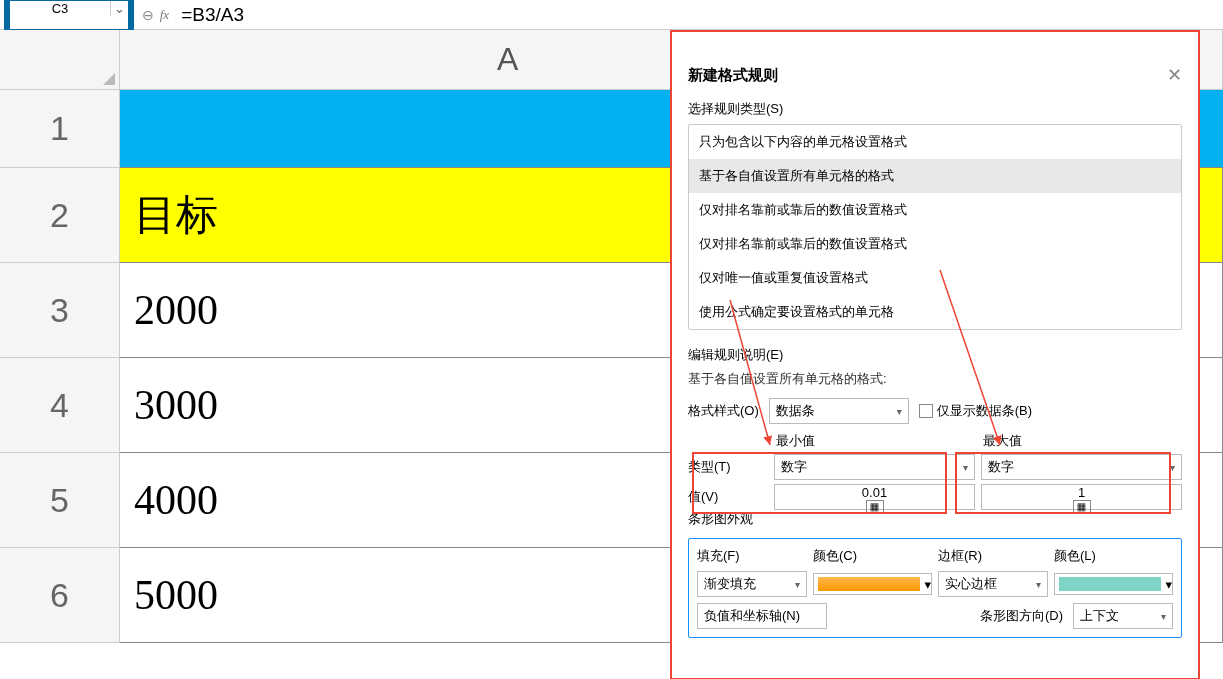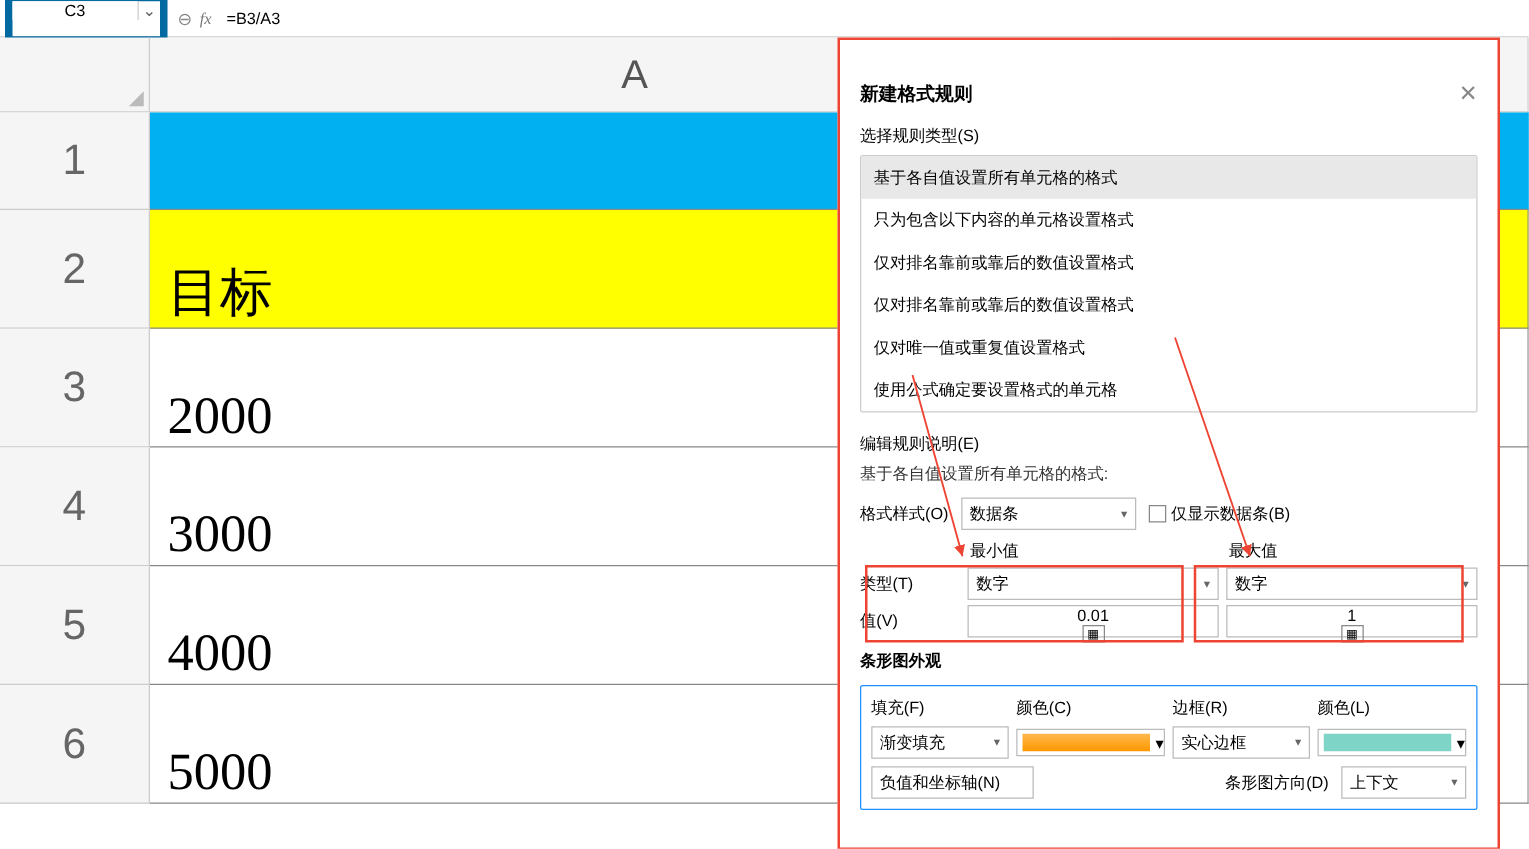--- a/index.html
+++ b/index.html
@@ -6,33 +6,33 @@
   body { font-family: "Microsoft YaHei", Arial, sans-serif; font-size: 13px; background: #fff; overflow: hidden; width: 1223px; height: 679px; position: relative; }
 
   
   .formula-bar { height: 30px; display: flex; align-items: center; border-bottom: 1px solid #ccc; background: #fff; padding: 0 4px; gap: 8px; }
   .nb-wrap { display: flex; align-items: flex-start; border: 6px solid #0369a1; height: 40px; width: 130px; }
   .name-box { border: none; width: 100px; padding: 0 6px; text-align: center; font-size: 13px; outline: none; }
   .nb-btn { width: 22px; text-align: center; color: #666; border-left: 1px solid #ccc; cursor: pointer; }
   .fb-icons { display: flex; align-items: center; gap: 6px; color: #888; }
   .fb-icon { cursor: pointer; font-size: 14px; }
   .fx { font-style: italic; font-family: serif; color: #777; cursor: pointer; }
-  .formula-input { border: none; flex: 1; font-size: 13px; padding: 0 4px; outline: none; }
+  .formula-input { border: none; flex: 1; font-size: 19px; padding: 0 4px; outline: none; }
 
   
   .grid { position: relative; }
   .hdr-row { display: flex; height: 60px; }
   .corner { width: 120px; border-right: 1px solid #ccc; border-bottom: 1px solid #ccc; background: #f5f5f5; display:flex; align-items:flex-end; justify-content:flex-end; padding:4px; }
   .corner .tri { width:0; height:0; border-bottom:12px solid #bbb; border-left:12px solid transparent; }
   .col-hdr { flex: 1; min-width: 0; border-right: 1px solid #ccc; border-bottom: 1px solid #ccc; background: #f5f5f5; text-align: center; font-size: 32px; color: #555; display:flex; align-items:center; justify-content:center; }
   .col-hdr.B { flex: 0.42; }
   .row { display: flex; height: 95px; }
   .row.r1 { height: 78px; }
   .row-hdr { width: 120px; border-right: 1px solid #ccc; border-bottom: 1px solid #ccc; background: #f5f5f5; display:flex; align-items:center; justify-content:center; font-size: 34px; color: #666; }
-  .cell { flex:1; border-right: 1px solid #888; border-bottom: 1px solid #888; font-family: "SimSun", serif; font-size: 42px; display:flex; align-items:flex-end; }
+  .cell { flex:1; border-right: 1px solid #888; border-bottom: 1px solid #888; font-family: "SimSun", serif; font-size: 42px; display:flex; align-items:center; }
   .cell.B { flex: 0.42; }
   .row.r1 .cell { background: #00b0f0; border-right: 1px solid #00b0f0; justify-content:center; }
   .row.r1 .cell.A { justify-content:flex-end; padding-right:0; }
   .row.r1 .cell.A span { position:relative; left:60px; }
   .row.r2 .cell { background: #ffff00; }
   .cell span { padding-left: 14px; }
   .row.r1 .cell span { padding-left:0; }
 
   
   .dialog { position: absolute; left: 670px; top: 30px; width: 530px; height: 650px; background: #fff; border: 2px solid #e43; border-top-width: 2px; padding: 32px 16px; }
@@ -151,22 +151,22 @@
 </div>
 
 <div class="dialog">
   <div class="dlg-title">
     <span>新建格式规则</span>
     <span class="close-x">✕</span>
   </div>
 
   <div class="sec-label">选择规则类型(S)</div>
   <div class="rule-list">
+    <div class="rule-item">只为包含以下内容的单元格设置格式</div>
     <div class="rule-item sel">基于各自值设置所有单元格的格式</div>
-    <div class="rule-item">只为包含以下内容的单元格设置格式</div>
     <div class="rule-item">仅对排名靠前或靠后的数值设置格式</div>
     <div class="rule-item">仅对排名靠前或靠后的数值设置格式</div>
     <div class="rule-item">仅对唯一值或重复值设置格式</div>
     <div class="rule-item">使用公式确定要设置格式的单元格</div>
   </div>
 
   <div class="sec">
     <div style="font-weight:normal">编辑规则说明(E)</div>
     <div class="desc-text">基于各自值设置所有单元格的格式:</div>
 
@@ -201,21 +201,21 @@
       <div class="inp">
           <span class="inp-val">0.01</span>
           <span class="ref-btn">▦</span>
         </div>
       <div class="inp">
           <span class="inp-val">1</span>
           <span class="ref-btn">▦</span>
         </div>
     </div>
 
-    <div style="margin-top:10px;font-weight:bold">条形图外观</div>
+    <div style="font-weight:normal">条形图外观</div>
     <div class="blue-frame">
       <div class="apx-row">
         <span>填充(F)</span>
         <span>颜色(C)</span>
         <span>边框(R)</span>
         <span>颜色(L)</span>
       </div>
       <div class="apx-row">
         <div class="sel-box">
             <span>渐变填充</span>

